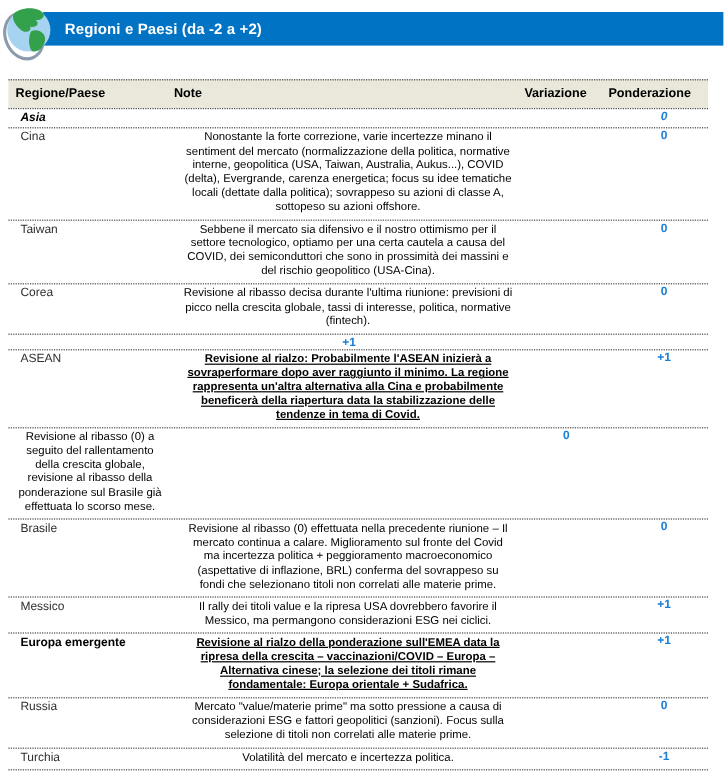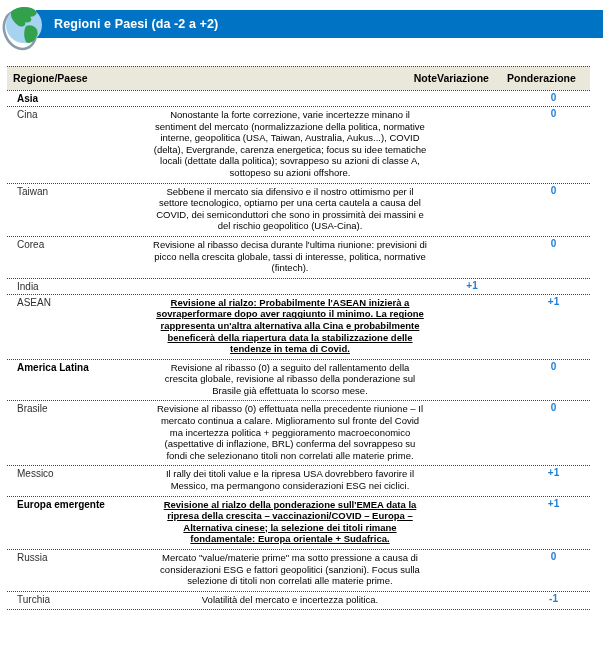--- a/index.html
+++ b/index.html
@@ -22,37 +22,37 @@
   .table{margin:28px 13px 0 7px;border-bottom:1px dotted #444;}
   .trow{
     display:grid;grid-template-columns:138px 292px 70px 93px;
     border-top:1px dotted #444;
   }
   .thead{
     background:#EAE8DA;font-weight:bold;font-size:10.5px;
     align-items:center;padding:5px 0 6px 0;
   }
   .th-region{padding-left:6px;}
-  .th-note{text-align:right;}
+  .th-note{text-align:left;}
   .th-var{text-align:left;}
   .th-pond{text-align:left;padding-right:2px;}
   .cell{min-height:1px;}
   .region{
     font-size:10px;padding:2px 2px 2px 10px;color:#2e2e2e;
   }
   .region.bold{font-weight:bold;color:#000;}
   .note{
     font-size:9.5px;line-height:11.6px;padding:2px 10px 4px 8px;color:#000;text-align:center;
   }
   .note.bold{font-weight:bold;text-decoration:underline;}
   .var{font-size:10px;text-align:center;padding-top:2px;}
   .pond{
     font-size:10px;font-weight:bold;color:#1B7FD6;text-align:center;padding-top:1px;
   }
-  .trow-asia{min-height:15px;}
+  .trow-asia{min-height:15px;font-style:italic;}
 </style>
 </head>
 <body>
 
 <div class="banner">
   <div class="banner-bar">
     <span class="banner-title">Regioni e Paesi (da -2 a +2)</span>
   </div>
   <span class="globe">
     <svg width="44" height="50" viewBox="0 0 44 50" xmlns="http://www.w3.org/2000/svg">
@@ -95,34 +95,32 @@
   </div>
 
   <div class="trow">
     <div class="cell region">Corea</div>
     <div class="cell note">Revisione al ribasso decisa durante l'ultima riunione: previsioni di picco nella crescita globale, tassi di interesse, politica, normative (fintech).</div>
     <div class="cell var"></div>
     <div class="cell pond">0</div>
   </div>
 
   <div class="trow">
-    <div class="cell region">India</div>
     <div class="cell var"></div>
     <div class="cell pond">+1</div>
   </div>
 
   <div class="trow">
     <div class="cell region">ASEAN</div>
     <div class="cell note bold">Revisione al rialzo: Probabilmente l'ASEAN inizierà a sovraperformare dopo aver raggiunto il minimo. La regione rappresenta un'altra alternativa alla Cina e probabilmente beneficerà della riapertura data la stabilizzazione delle tendenze in tema di Covid.</div>
     <div class="cell var"></div>
     <div class="cell pond">+1</div>
   </div>
 
   <div class="trow">
-    <div class="cell region bold">America Latina</div>
     <div class="cell note">Revisione al ribasso (0) a seguito del rallentamento della crescita globale, revisione al ribasso della ponderazione sul Brasile già effettuata lo scorso mese.</div>
     <div class="cell var"></div>
     <div class="cell pond">0</div>
   </div>
 
   <div class="trow">
     <div class="cell region">Brasile</div>
     <div class="cell note">Revisione al ribasso (0) effettuata nella precedente riunione – Il mercato continua a calare. Miglioramento sul fronte del Covid ma incertezza politica + peggioramento macroeconomico (aspettative di inflazione, BRL) conferma del sovrappeso su fondi che selezionano titoli non correlati alle materie prime.</div>
     <div class="cell var"></div>
     <div class="cell pond">0</div>

